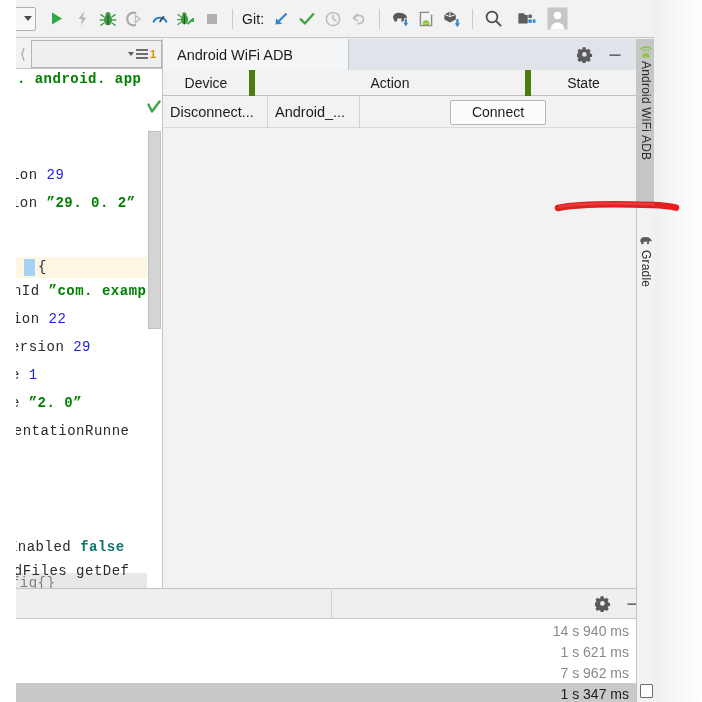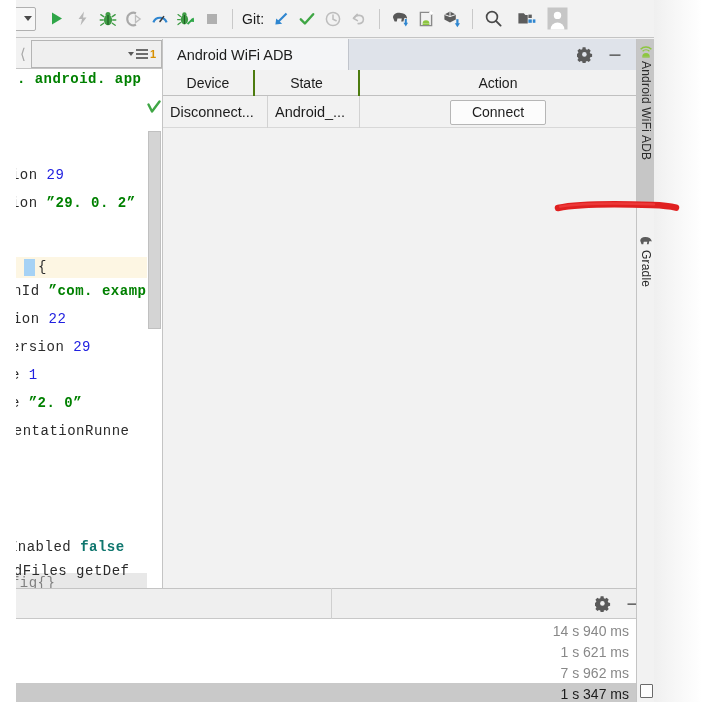--- a/index.html
+++ b/index.html
@@ -191,21 +191,21 @@
     background: #f2f2f2;
   }
   #adb-thead {
     display: flex; height: 26px;
     background: #f2f2f2;
     border-bottom: 1px solid #c0c0c0;
   }
   .th {
     display: flex; align-items: center; justify-content: center;
     font-size: 14px; color: #1c1c1c;
-    border-right: 2px solid #4d7c0f;
+    border-right: 6px solid #4d7c0f;
     height: 26px;
   }
   .th:last-child { border-right: none; }
   #th-device { width: 92px; }
   #th-state  { width: 105px; }
   #th-action { flex: 1; }
 
   #adb-row {
     display: flex; height: 32px;
     background: #f2f2f2;
@@ -562,22 +562,22 @@
             </svg>
           </div>
         </div>
       </div>
 
       <div id="adb-table">
         <div id="adb-body-fill"></div>
 
         <div id="adb-thead">
           <div class="th" id="th-device">Device</div>
+          <div class="th" id="th-action">Action</div>
           <div class="th" id="th-state">State</div>
-          <div class="th" id="th-action">Action</div>
         </div>
 
         <div id="adb-row">
           <div class="td" id="td-state">Disconnect...</div>
           <div class="td" id="td-device">Android_...</div>
           <div class="td" id="td-action">
             <button class="adb-btn">Connect</button>
           </div>
         </div>
       </div>

